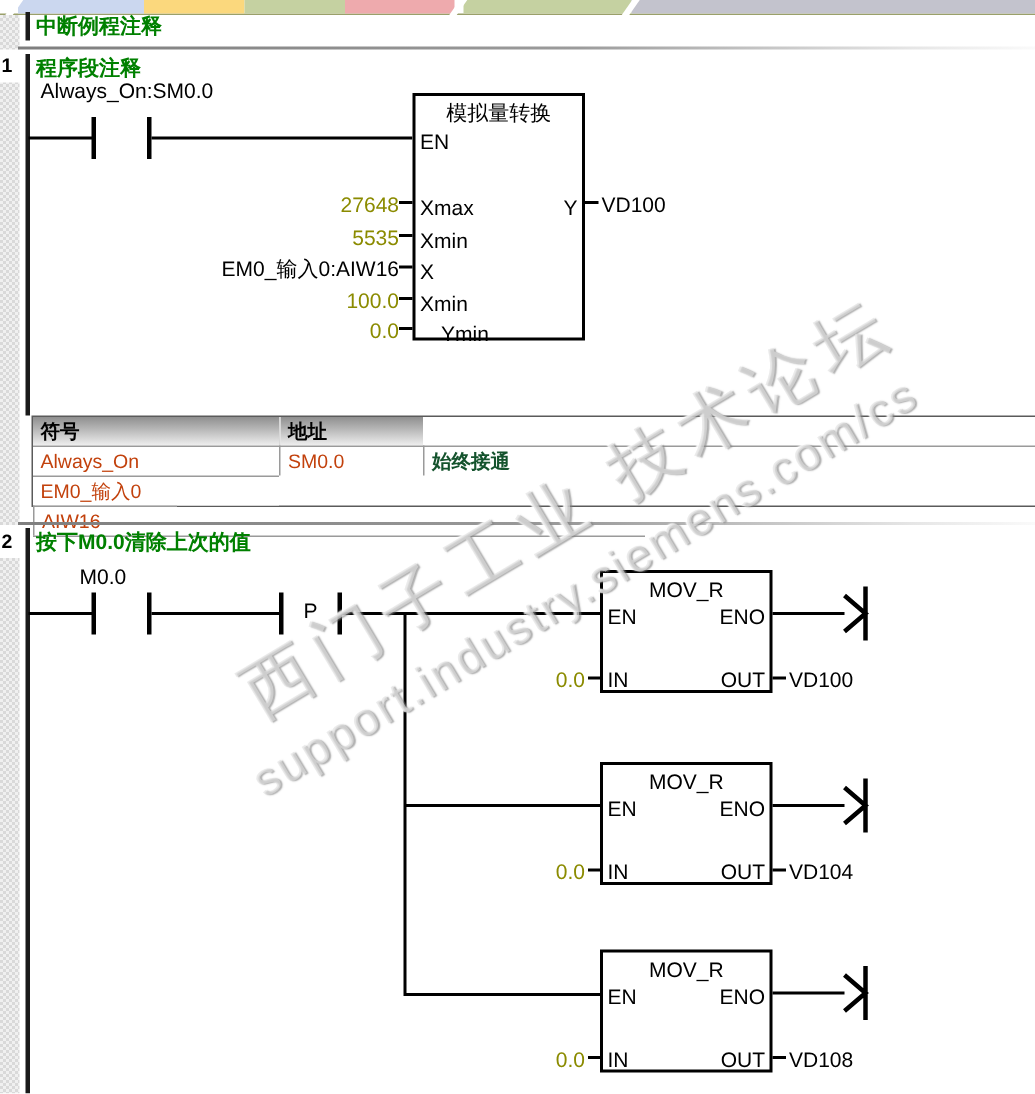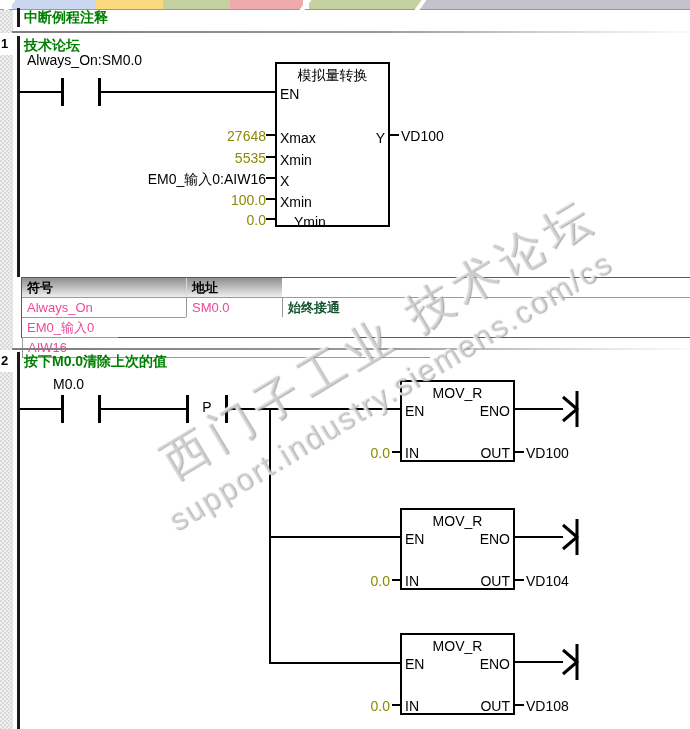--- a/index.html
+++ b/index.html
@@ -40,21 +40,21 @@
   .pin{position:absolute;font-size:14px;color:#000;white-space:nowrap;}
   .pright{text-align:right;}
   .valr{text-align:right;}
   .pletter{position:absolute;font-size:14px;color:#000;text-align:center;}
   
   .symtable{position:absolute;left:21px;top:277px;width:668px;height:59px;border:1px solid #5a5a5a;box-sizing:content-box;}
   .throw{position:absolute;left:0;width:668px;display:flex;}
   .th{height:19px;line-height:19px;background:linear-gradient(to bottom,#8f8f8f 0%,#b9b9b9 45%,#efefef 100%);
       font-size:13px;font-weight:bold;color:#000;padding-left:5px;box-sizing:border-box;border-left:1px solid #d8d8d8;}
   .th:first-child{border-left:none;}
-  .td{height:20px;line-height:19px;font-size:13px;color:#ec4899;padding-left:5px;box-sizing:border-box;
+  .td{height:20px;line-height:19px;font-size:13px;color:#c2410c;padding-left:5px;box-sizing:border-box;
       border-left:1px solid #9a9a9a;border-top:1px solid #9a9a9a;background:#fff;}
   .td:first-child{border-left:none;}
   .c1{width:164px;} .c2{width:96px;} .c3{width:408px;flex:1;}
   .greencell{color:#14532d;font-weight:bold;}
   
   .wm{position:absolute;pointer-events:none;color:rgba(225,225,225,0.62);white-space:nowrap;
       text-shadow:1px 1px 1px rgba(130,130,130,0.65), -1px -1px 1px rgba(255,255,255,0.95);
       transform-origin:0 0;z-index:50;}
   .wm1{left:150px;top:440px;font-size:46px;letter-spacing:7px;transform:rotate(-31deg);}
   .wm2{left:162px;top:508px;font-size:31px;letter-spacing:2px;transform:rotate(-31deg);}
@@ -77,21 +77,21 @@
 
 <div class="hatch"></div>
 <div class="numbox" style="top:33px;">1</div>
 <div class="numbox" style="top:350px;">2</div>
 
 <div class="bar" style="top:8px;height:19px;"></div>
 <div class="comment" style="top:9px;">中断例程注释</div>
 <div class="sep" style="top:31px;"></div>
 
 <div class="rail" style="top:36px;height:241px;"></div>
-<div class="comment" style="top:37px;">技术论坛</div>
+<div class="comment" style="top:37px;">程序段注释</div>
 
 <div class="opnd" style="left:27px;top:52px;">Always_On:SM0.0</div>
 
 <div class="hline" style="left:19px;top:91px;width:44px;"></div>
 <div class="contact" style="left:61px;top:78px;">
   <div class="leg" style="left:0;"></div>
   <div class="leg" style="left:37px;"></div>
 </div>
 <div class="hline" style="left:101px;top:91px;width:174px;"></div>
 

